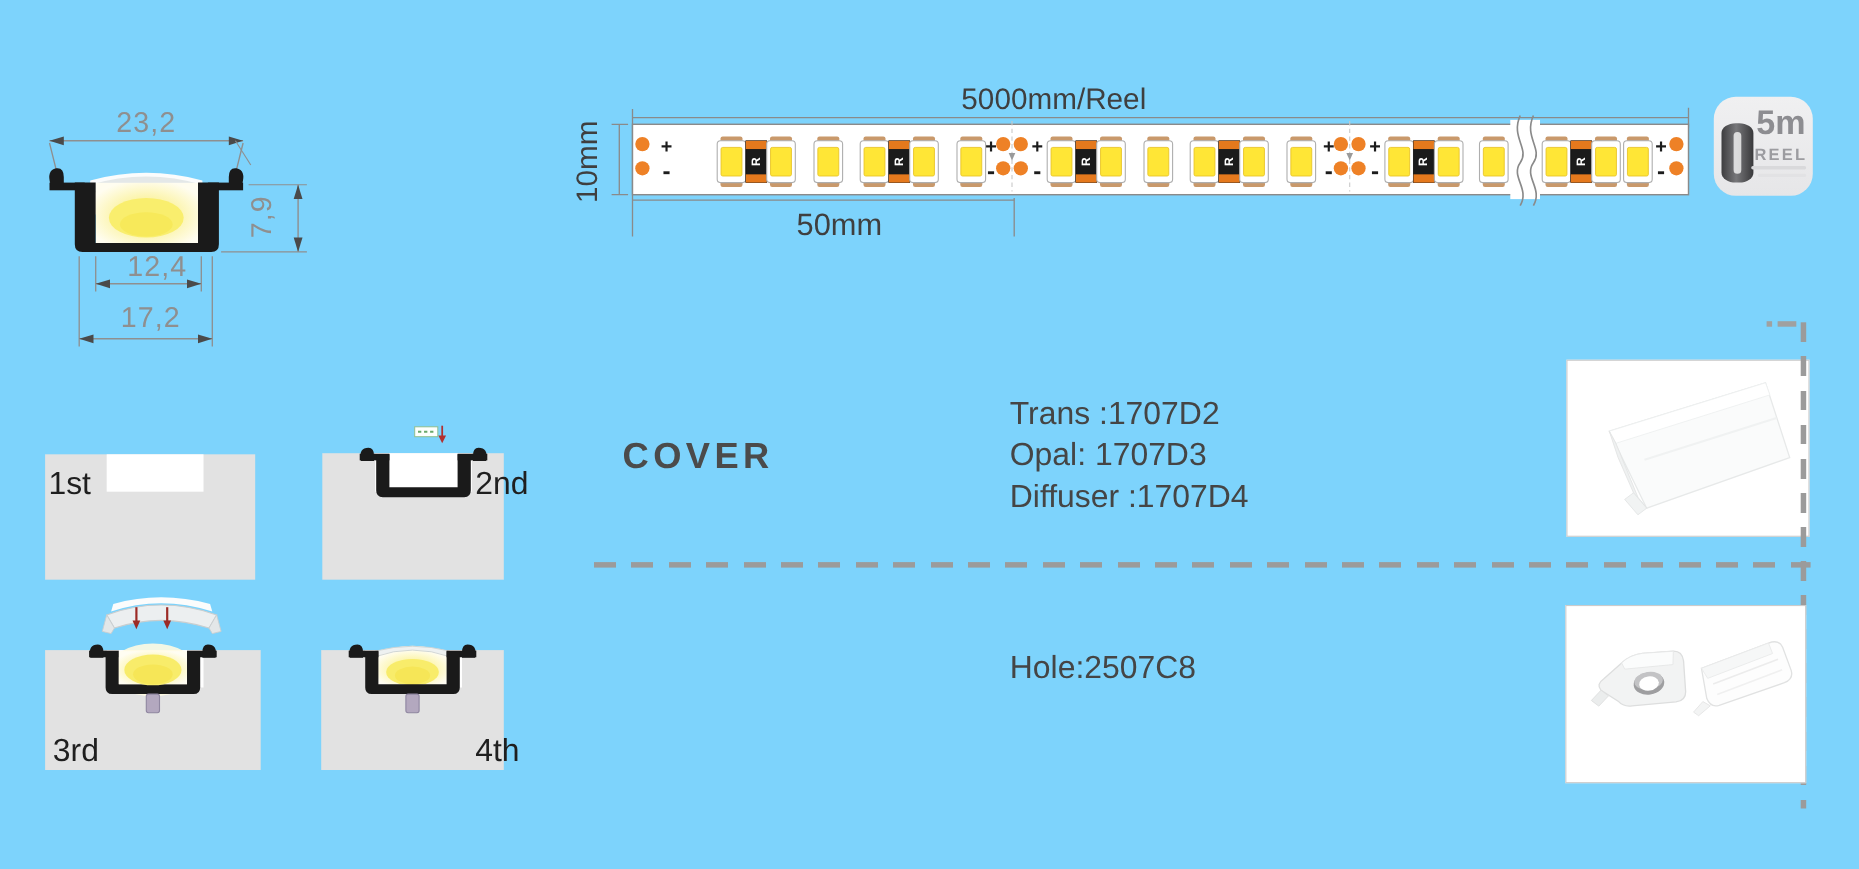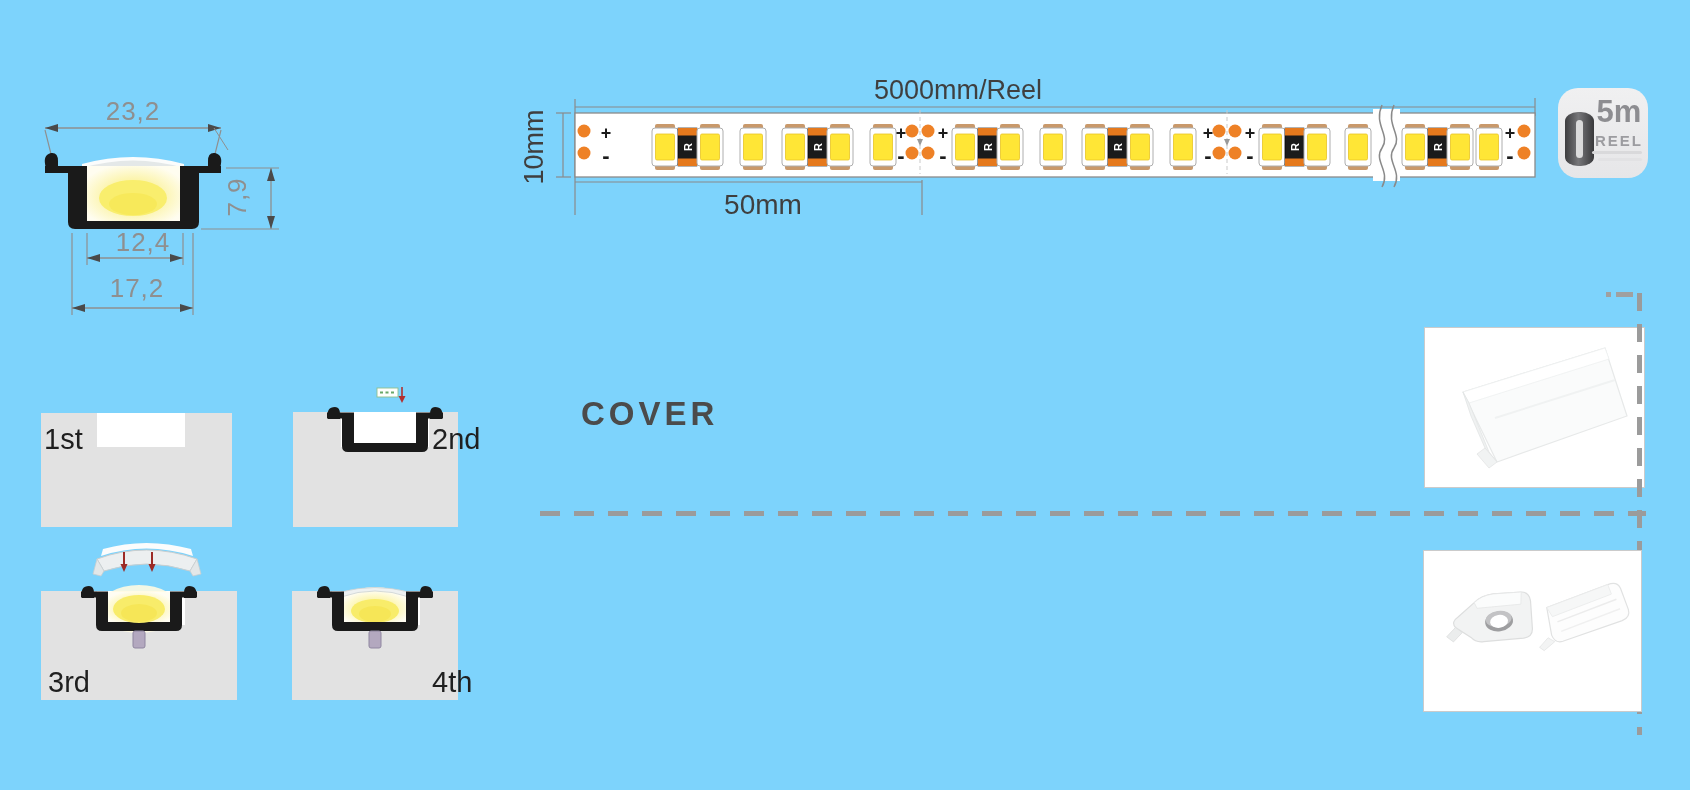--- a/index.html
+++ b/index.html
@@ -1,20 +1,20 @@
 <!DOCTYPE html>
 <html><head>
 <meta charset="utf-8">
 <style>
   html,body{margin:0;padding:0;background:#fff;}
   .page{position:relative;width:1690px;height:790px;background:#7dd3fc;overflow:hidden;
         font-family:"Liberation Sans",sans-serif;}
   .abs{position:absolute;}
   
-  .sec-h{position:absolute;left:581px;font-size:33px;font-weight:bold;color:#4b4b4b;
+  .sec-h{position:absolute;left:566px;font-size:33px;font-weight:bold;color:#4b4b4b;
          letter-spacing:4px;white-space:nowrap;}
   .specs{position:absolute;left:918px;font-size:29px;color:#454545;line-height:38px;white-space:nowrap;}
   
   .divider{position:absolute;left:540px;top:511px;width:1106px;height:5px;
            background:repeating-linear-gradient(90deg,#9b9b9b 0 20px,transparent 20px 34px);}
   .vdash{position:absolute;left:1637px;top:293px;width:5px;height:442px;
          background:repeating-linear-gradient(180deg,#9b9b9b 0 18px,transparent 18px 31px);}
   .hdash-dot{position:absolute;left:1606px;top:292px;width:5px;height:5px;background:#a0a0a0;}
   .hdash-seg{position:absolute;left:1616px;top:292px;width:17px;height:5px;background:#a0a0a0;}
   
@@ -270,37 +270,43 @@
         <ellipse cx="58" cy="31" rx="16" ry="8" fill="#f6e657"></ellipse>
         <path d="M24,14 Q58,2 92,14 L92,9 Q58,0 24,9 Z" fill="#eef1f1" stroke="#ccd2d2" stroke-width="0.8"></path>
         <use href="#sp-body"></use>
         <use href="#sp-tail"></use>
       </g>
       <text x="432" y="692" font-size="29" fill="#1f1f1f">4th</text>
     </g>
   </svg>
 
   <div class="sec-h" style="top:395px">COVER</div>
+  <div class="specs" style="top:357px">
+    <div>Trans :1707D2</div>
+    <div>Opal: 1707D3</div>
+    <div>Diffuser :1707D4</div>
+  </div>
 
   <div class="imgbox" style="left:1424px;top:327px;width:219px;height:159px">
     <svg width="219" height="159" viewBox="0 0 219 159">
       <polygon points="38,64 180,20 202,88 72,134" fill="#fafbfb" stroke="#e7e9e9" stroke-width="1.2"></polygon>
       <polygon points="38,64 180,20 184,31 44,75" fill="#ffffff" stroke="#eef0f0" stroke-width="0.8"></polygon>
       <polygon points="38,64 44,75 64,124 72,134 60,120 46,88" fill="#eff1f1" stroke="#e2e4e4" stroke-width="0.8"></polygon>
       <path d="M60,120 L72,134 L64,140 L52,126 Z" fill="#f1f3f3" stroke="#e3e5e5" stroke-width="0.8"></path>
       <line x1="70" y1="90" x2="190" y2="52" stroke="#f0f2f2" stroke-width="2"></line>
     </svg>
   </div>
 
   <div class="divider"></div>
   <div class="vdash"></div>
   <div class="hdash-dot"></div>
   <div class="hdash-seg"></div>
 
   <div class="specs" style="top:588px">
+    <div>Hole:2507C8</div>
   </div>
 
   <div class="imgbox" style="left:1423px;top:550px;width:217px;height:160px">
     <svg width="217" height="160" viewBox="0 0 217 160">
 
       <g transform="translate(18,38) rotate(-8)">
         <path d="M12,30 L30,18 Q38,12 50,12 L78,14 Q86,15 86,24 L84,52 Q83,60 74,60 L34,58 Q26,58 22,52 L8,40 Q4,34 12,30 Z" fill="#f2f3f3" stroke="#dddede" stroke-width="1.2"></path>
         <path d="M30,18 Q38,12 50,12 L78,14 L76,26 L32,24 Z" fill="#fbfcfc" stroke="#e6e7e7" stroke-width="0.8"></path>
         <ellipse cx="52" cy="40" rx="14" ry="10" fill="#9e9ea0"></ellipse>
         <ellipse cx="52" cy="37.5" rx="13" ry="8" fill="#c3c3c5"></ellipse>

